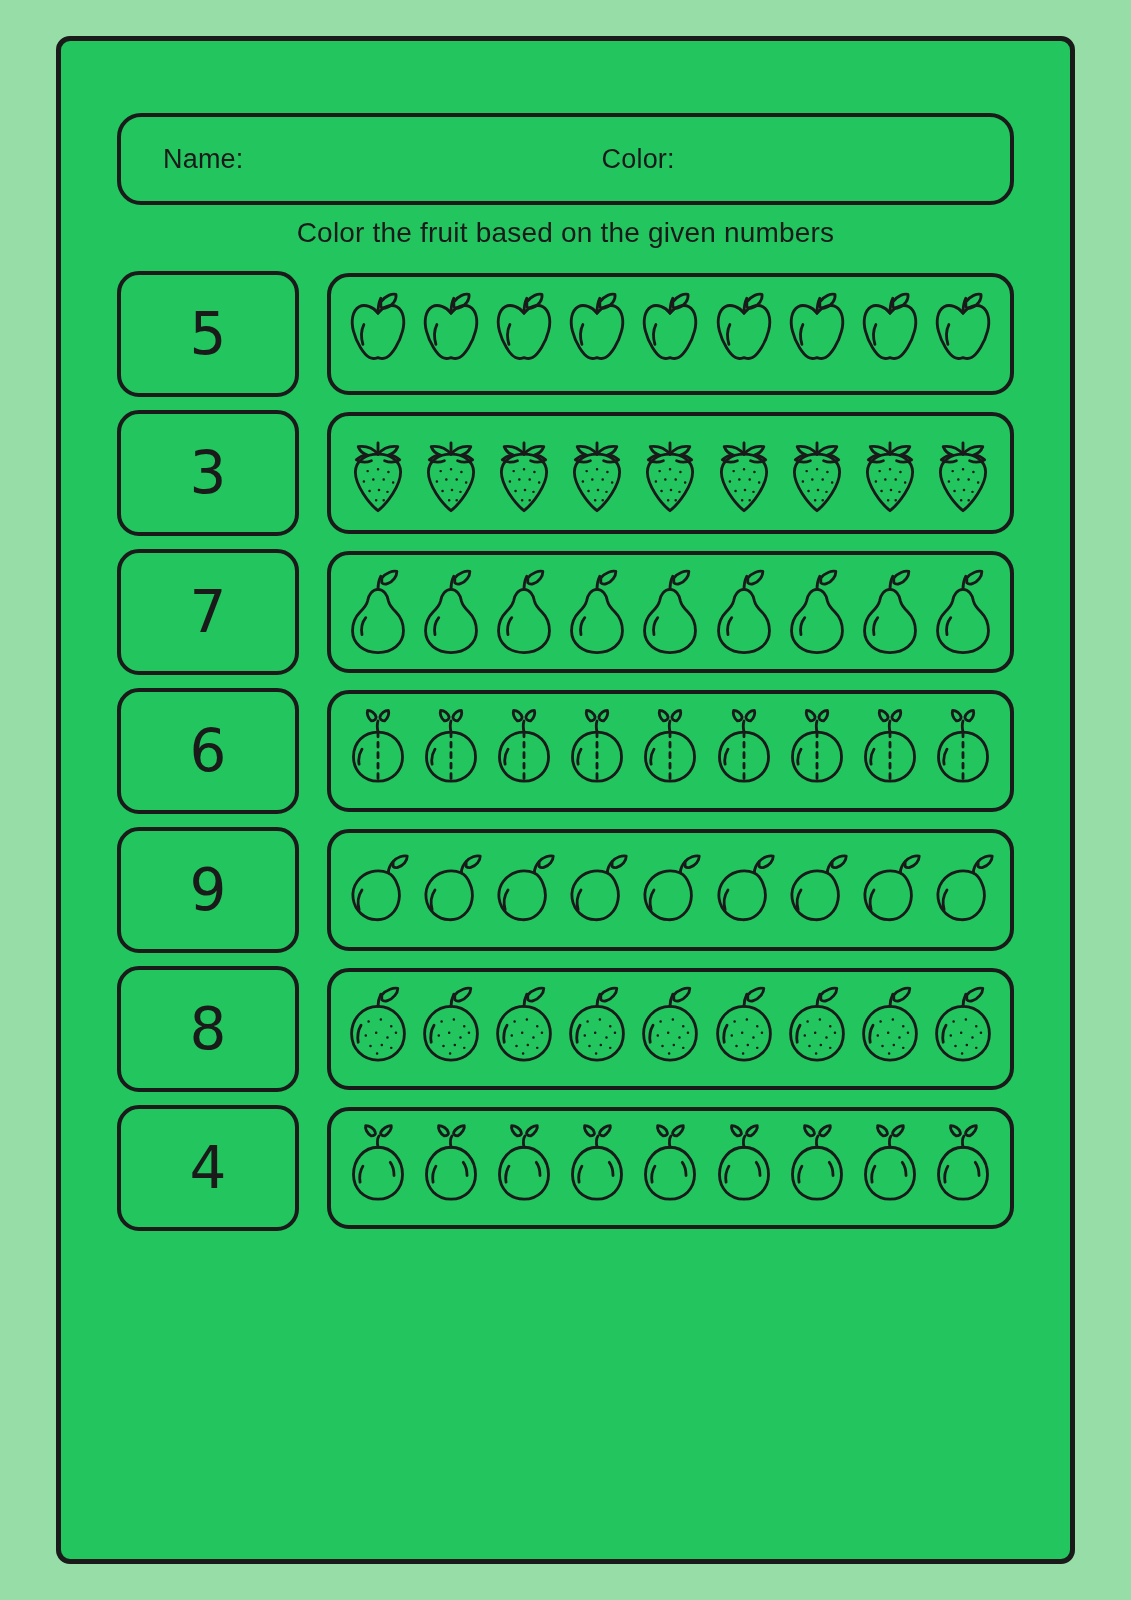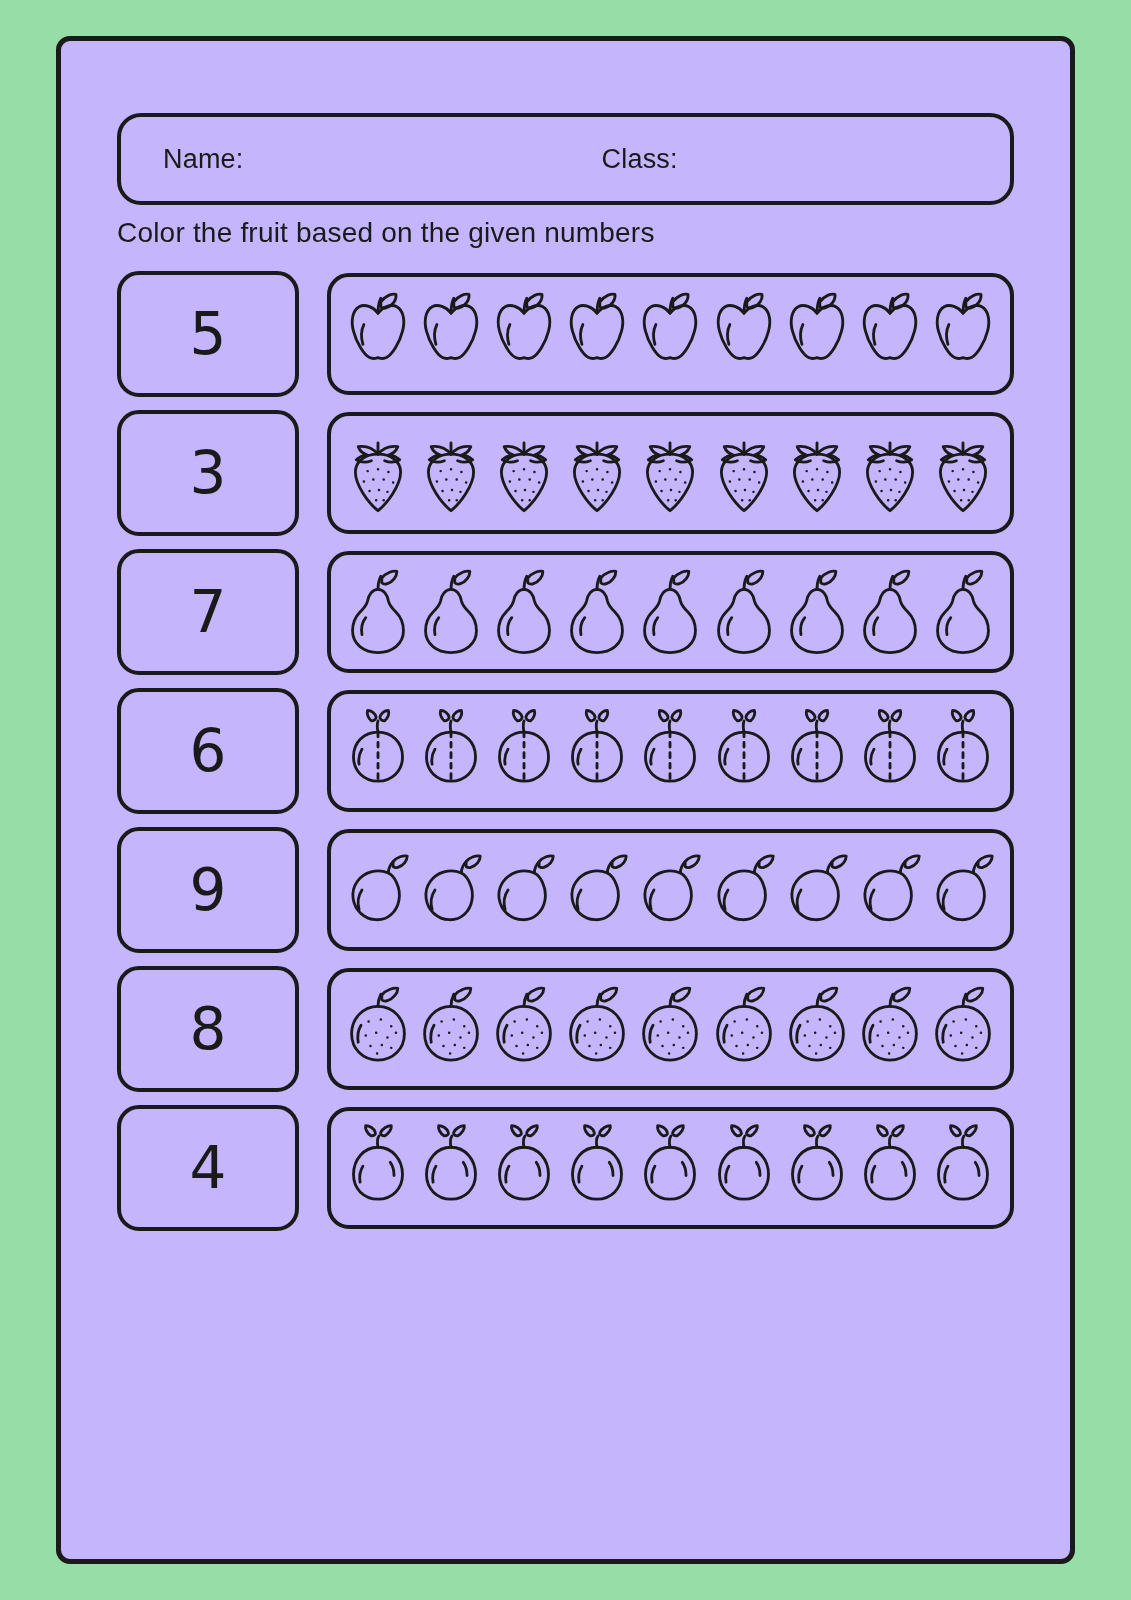--- a/index.html
+++ b/index.html
@@ -12,21 +12,21 @@
     background: #97DDA7;
     font-family: "Liberation Sans", sans-serif;
     overflow: hidden;
   }
   .page {
     position: absolute;
     left: 56px;
     top: 36px;
     width: 1019px;
     height: 1528px;
-    background: #c4b5fd;
+    background: #22c55e;
     border: 5px solid #1a1a1a;
     border-radius: 14px;
     box-sizing: border-box;
   }
   .inner {
     position: absolute;
     left: 0; top: 0; right: 0; bottom: 0;
     padding: 0 56px;
   }
   
@@ -52,20 +52,21 @@
     text-align: center;
     margin-top: 30px;
     font-family: "DejaVu Sans", sans-serif;
     font-weight: bold;
     font-size: 75px;
     letter-spacing: 1px;
     color: #111111;
     line-height: 1.05;
   }
   .subtitle {
+    text-align: center;
     margin-top: 12px;
     font-size: 28px;
     color: #1a1a1a;
     letter-spacing: .2px;
   }
 
   
   .rows {
     margin-top: 22px;
   }
@@ -114,21 +115,21 @@
   .fruit svg { display: block; width: 100%; height: 100%; }
 </style>
 </head>
 <body>
 
 <div class="page">
   <div class="inner">
 
     <div class="namebox">
       <div class="field name">Name:</div>
-      <div class="field class">Class:</div>
+      <div class="field class">Color:</div>
     </div>
 
     <div class="subtitle">Color the fruit based on the given numbers</div>
 
     <div class="rows">
         <div class="row">
           <div class="numbox">
             <span>5</span>
           </div>
           <div class="fruitbox">

